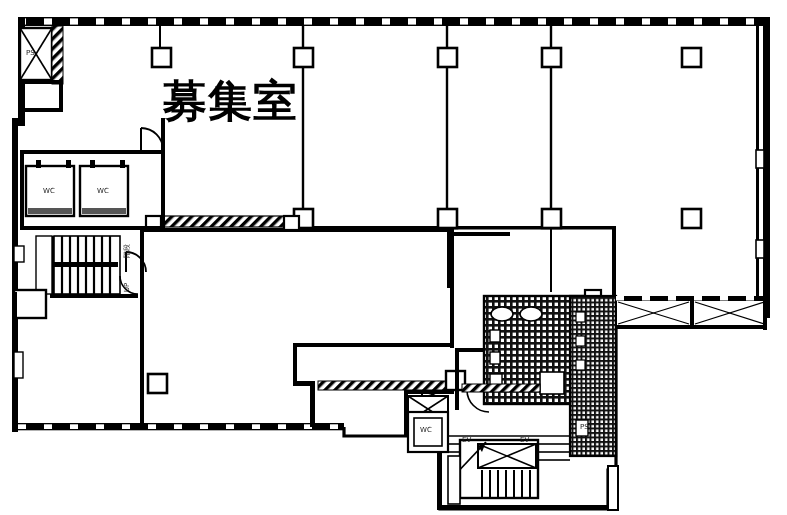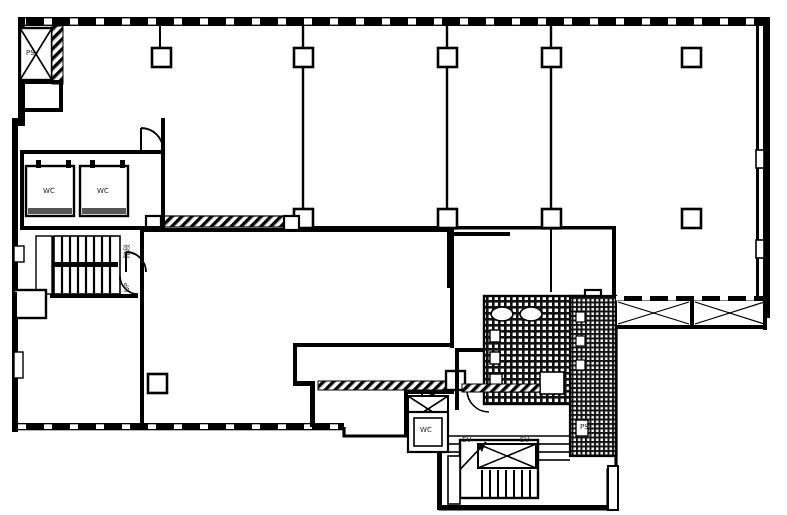--- a/index.html
+++ b/index.html
@@ -293,20 +293,21 @@
       <rect x="14" y="246" width="10" height="16" fill="#ffffff" stroke="#000000" stroke-width="1.4"></rect>
       <rect x="14" y="352" width="9" height="26" fill="#ffffff" stroke="#000000" stroke-width="1.4"></rect>
 
       <line x1="160" y1="25" x2="160" y2="48" stroke="#000000" stroke-width="2"></line>
       <line x1="551" y1="25" x2="551" y2="48" stroke="#000000" stroke-width="2"></line>
 
       <rect x="608" y="466" width="10" height="44" fill="#ffffff" stroke="#000000" stroke-width="2"></rect>
     </g>
   </svg>
 
+  <div class="room-label" id="label-main">募集室</div>
 
   <div class="tiny-label" style="left:43px; top:188px;">WC</div>
   <div class="tiny-label" style="left:97px; top:188px;">WC</div>
   <div class="tiny-label rot" style="left:124px; top:258px;">階段</div>
   <div class="tiny-label rot" style="left:124px; top:292px;">UP</div>
   <div class="tiny-label" style="left:420px; top:427px;">WC</div>
   <div class="tiny-label" style="left:462px; top:437px;">EV</div>
   <div class="tiny-label" style="left:520px; top:437px;">EV</div>
   <div class="tiny-label" style="left:26px; top:50px;">PS</div>
   <div class="tiny-label" style="left:580px; top:424px;">PS</div>

